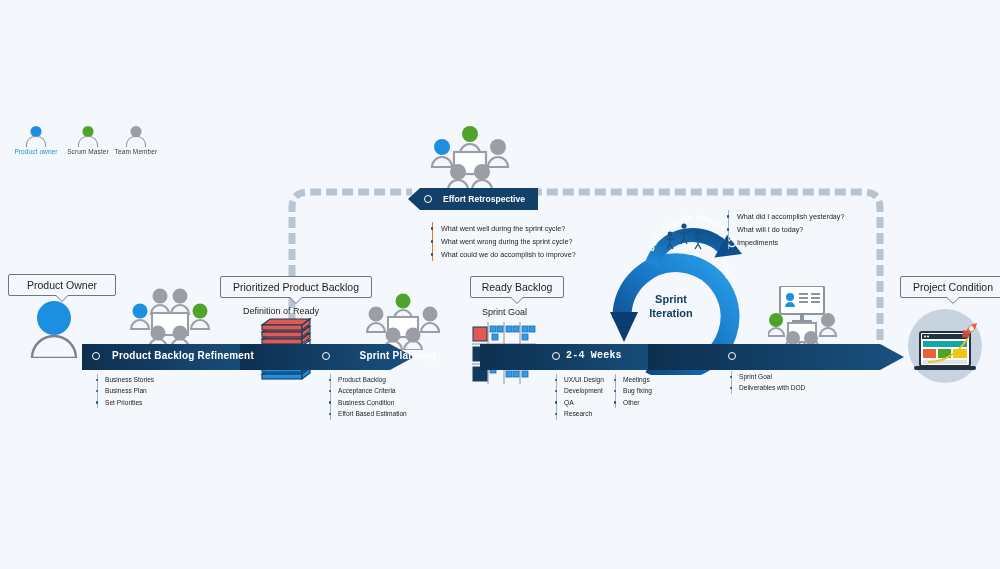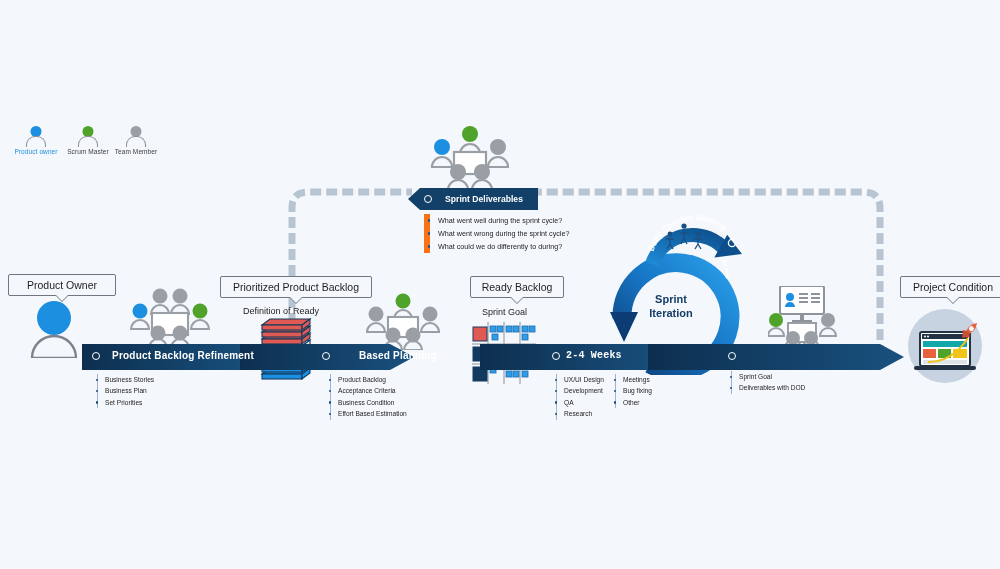--- a/index.html
+++ b/index.html
@@ -54,21 +54,21 @@
   
   .bullets{position:absolute;font-size:6.6px;color:#1d1d1d;line-height:11.4px;
     padding-left:7px;border-left:1px solid #9fb4cc;}
   .bullets li{list-style:none;position:relative;white-space:nowrap;}
   .bullets li:before{content:"";position:absolute;left:-9.5px;top:4.6px;
     width:2.4px;height:2.4px;background:#1b4f82;border-radius:50%;}
   ul.bullets{margin:0;}
 
   
   .retro-bullets{position:absolute;font-size:7.2px;color:#1d1d1d;line-height:13px;
-    padding-left:8px;border-left:6px solid #f97316;margin:4px;}
+    padding-left:8px;border-left:1px solid #f97316;margin:12px;}
   .retro-bullets li{list-style:none;position:relative;white-space:nowrap;}
   .retro-bullets li:before{content:"";position:absolute;left:-10.5px;top:5px;
     width:2.6px;height:2.6px;background:#1b4f82;border-radius:50%;}
 
   .daily-bullets{position:absolute;font-size:7.2px;color:#1d1d1d;line-height:13px;
     padding-left:8px;border-left:1px solid #9fb4cc;margin:0;}
   .daily-bullets li{list-style:none;position:relative;white-space:nowrap;}
   .daily-bullets li:before{content:"";position:absolute;left:-10.5px;top:5px;
     width:2.6px;height:2.6px;background:#1b4f82;border-radius:50%;}
 
@@ -126,26 +126,26 @@
     <path d="M20,66 a10,10 0 0 1 20,0 z" fill="none" stroke="#9a9ea5" stroke-width="2.2"></path>
     <circle cx="54" cy="48" r="8" fill="#9a9ea5"></circle>
     <path d="M44,66 a10,10 0 0 1 20,0 z" fill="none" stroke="#9a9ea5" stroke-width="2.2"></path>
   </svg>
 
   <svg class="abs" style="left:408px;top:188px;" width="130" height="22">
     <polygon points="0,11 12,0 130,0 130,22 12,22" fill="#134069"></polygon>
   </svg>
   <div class="bar-dot" style="left:424px;top:195px;border-color:#ffffff;"></div>
   <div class="abs" style="left:434px;top:188px;width:100px;height:22px;line-height:22px;text-align:center;
-       color:#fff;font-size:8.6px;font-weight:bold;">Sprint Deliverables</div>
+       color:#fff;font-size:8.6px;font-weight:bold;">Effort Retrospective</div>
 
   <ul class="retro-bullets" style="left:420px;top:210px;">
     <li>What went well during the sprint cycle?</li>
     <li>What went wrong during the sprint cycle?</li>
-    <li>What could we do differently to during?</li>
+    <li>What could we do accomplish to improve?</li>
   </ul>
 
   <svg class="abs" style="left:608px;top:200px;" width="140" height="175">
     <defs>
       <linearGradient id="gbig" x1="0" y1="1" x2="1" y2="0">
         <stop offset="0%" stop-color="#0b3c73"></stop>
         <stop offset="55%" stop-color="#1878c8"></stop>
         <stop offset="100%" stop-color="#2aa0ea"></stop>
       </linearGradient>
       <linearGradient id="gsml" x1="0" y1="1" x2="1" y2="0">
@@ -176,20 +176,25 @@
       <circle cx="90" cy="34" r="2.4" fill="#1b4f82" stroke="none"></circle>
       <path d="M90,37 l0,7 M86,39 l8,0 M90,44 l-3,5 M90,44 l3,5"></path>
     </g>
   </svg>
 
   <div id="sprint-iter-text" class="abs">
     <div>Sprint</div>
     <div>Iteration</div>
   </div>
 
+  <ul class="daily-bullets" style="left:728px;top:210px;">
+    <li>What did I accomplish yesterday?</li>
+    <li>What will I do today?</li>
+    <li>Impediments</li>
+  </ul>
 
   <div class="callout" style="left:8px;top:274px;width:88px;">
     <span>Product Owner</span>
   </div>
   <svg class="abs" style="left:28px;top:300px;" width="52" height="58">
     <circle cx="26" cy="18" r="17" fill="#1d8fe0"></circle>
     <path d="M4,58 a22,22 0 0 1 44,0 z" fill="none" stroke="#7d838c" stroke-width="2.4"></path>
   </svg>
 
   <svg class="abs" style="left:128px;top:286px;" width="84" height="62">
@@ -372,21 +377,21 @@
 
     <polygon points="566,2 798,2 822,15 798,28 566,28" fill="url(#chev2)"></polygon>
   </svg>
 
   <div class="bar-dot" style="left:92px;top:352px;"></div>
   <div class="bar-dot" style="left:322px;top:352px;"></div>
   <div class="bar-dot" style="left:552px;top:352px;"></div>
   <div class="bar-dot" style="left:728px;top:352px;"></div>
 
   <div class="bar-label" style="left:108px;top:344px;width:150px;text-align:center;">Product Backlog Refinement</div>
-  <div class="bar-label" style="left:338px;top:344px;width:120px;text-align:center;">Based Planning</div>
+  <div class="bar-label" style="left:338px;top:344px;width:120px;text-align:center;">Sprint Planning</div>
   <div class="bar-label" style="left:566px;top:344px;text-align:left;font-family:Liberation Mono, monospace;">2-4 Weeks</div>
 
   <ul class="bullets" style="left:97px;top:374px;">
     <li>Business Stories</li>
     <li>Business Plan</li>
     <li>Set Priorities</li>
   </ul>
 
   <ul class="bullets" style="left:330px;top:374px;">
     <li>Product Backlog</li>

